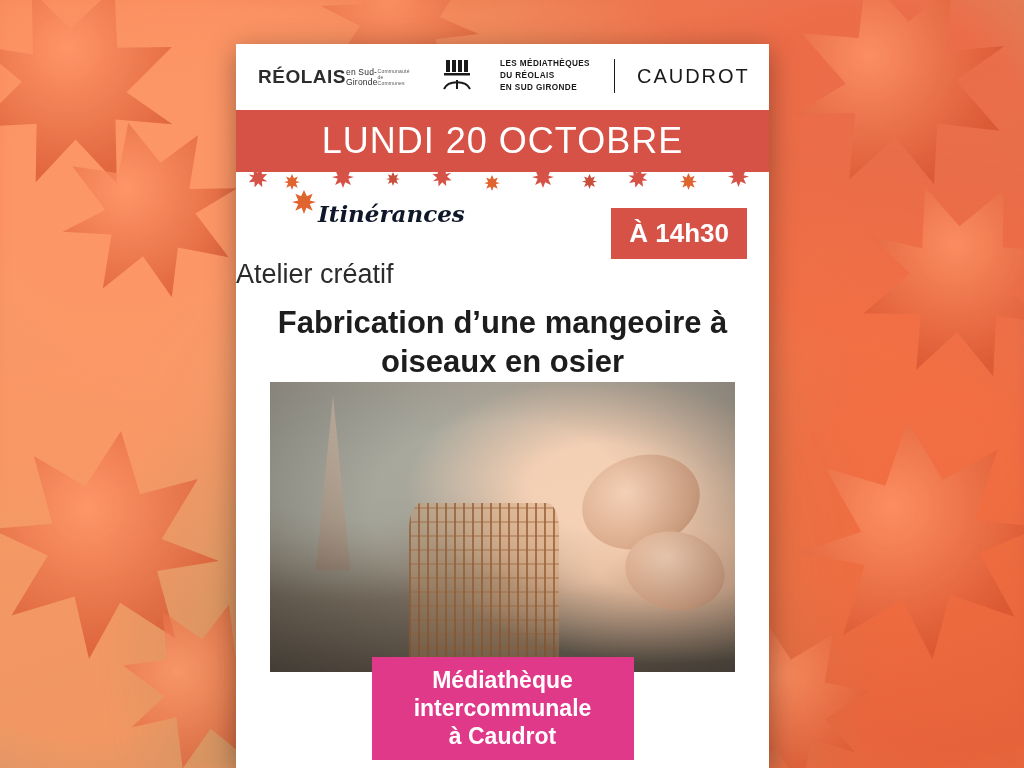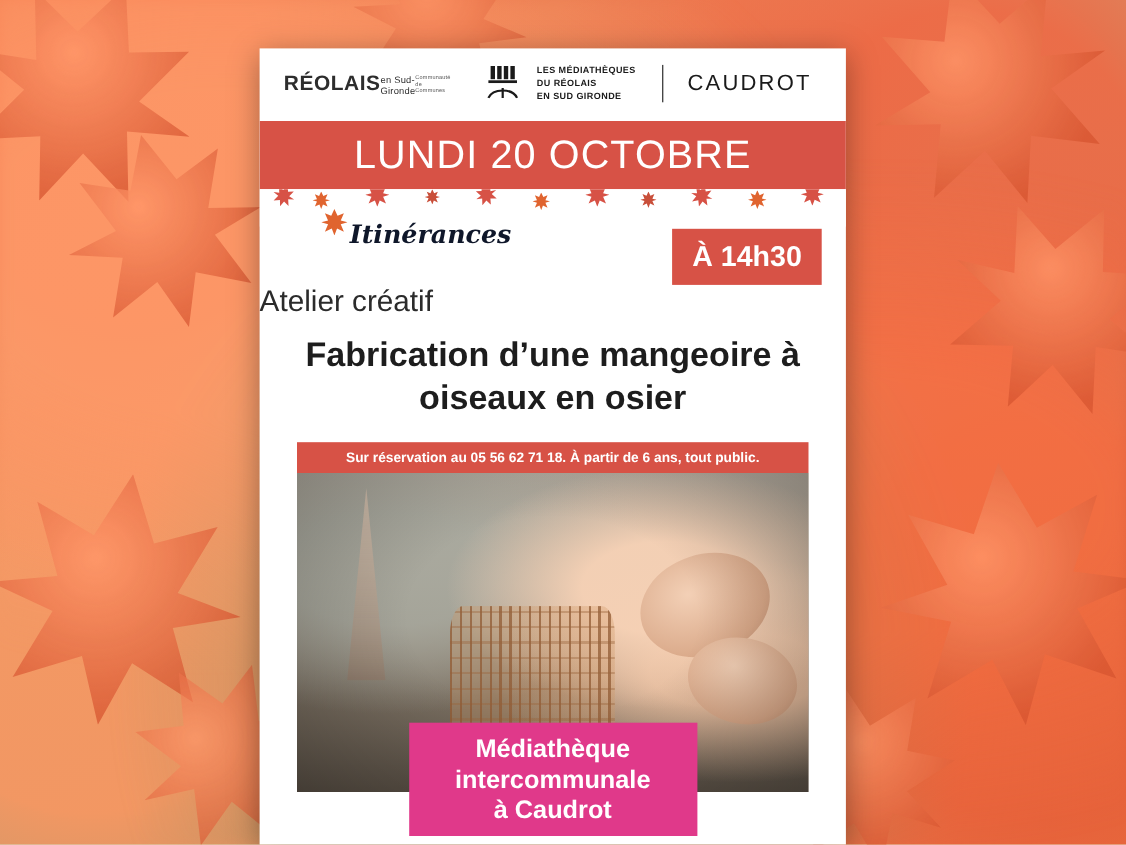--- a/index.html
+++ b/index.html
@@ -97,21 +97,21 @@
   .logo-reolais .sub2 {
     font-size: 5px;
     color: #555;
     letter-spacing: 0.2px;
     margin-top: 2px;
   }
 
   .logo-mediatheques {
     display: flex;
     align-items: center;
-    gap: 8px;
+    gap: 20px;
     margin-left: 52px;
   }
   .med-icon { display:block; }
   .med-text {
     font-size: 8.2px;
     font-weight: 700;
     color: #1a1a1a;
     line-height: 1.45;
     letter-spacing: 0.4px;
   }
@@ -384,21 +384,20 @@
       <div class="itin-logo">
         <div class="deco-leaf"></div>
         <div class="l1">Itinérances</div>
       </div>
       <div class="time-badge">À 14h30</div>
     </div>
 
     <div class="subtitle">Atelier créatif</div>
     <div class="maintitle">Fabrication d’une mangeoire à oiseaux en osier</div>
 
-    <div class="reservation">Sur réservation au 05 56 62 71 18. À partir de 6 ans, tout public.</div>
 
     <div class="photo">
       <div class="photo-inner"></div>
       <div class="photo-left-obj"></div>
       <div class="basket"></div>
       <div class="hand hand-a"></div>
       <div class="hand hand-b"></div>
       <div class="photo-vignette"></div>
     </div>
 

